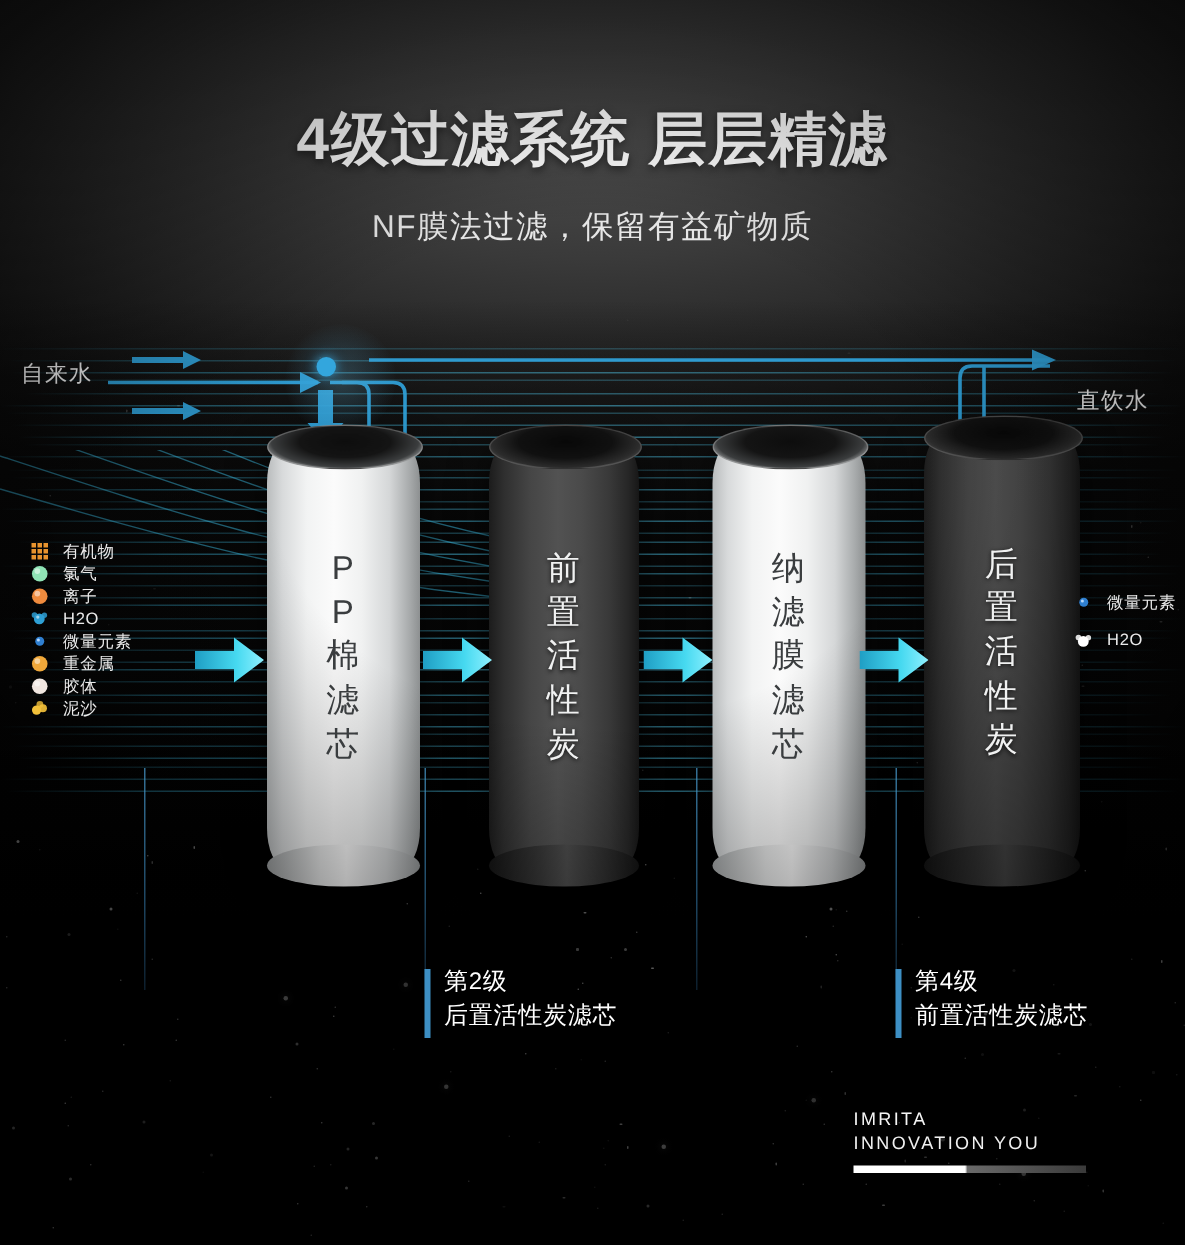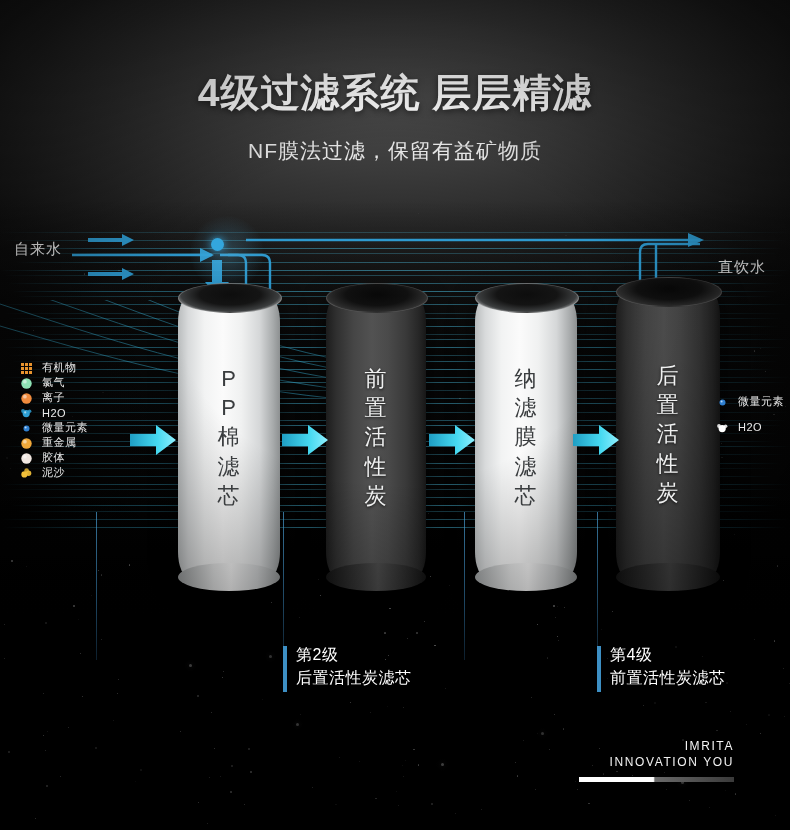--- a/index.html
+++ b/index.html
@@ -256,22 +256,22 @@
     color: #ffffff;
     font-size: 16px;
     line-height: 24px;
     letter-spacing: 0.5px;
     white-space: nowrap;
   }
 
   
   .brand {
     position: absolute;
-    right: 56px; bottom: 48px;
-    text-align: right;
+    right: 66px; bottom: 48px;
+    text-align: left;
     z-index: 7;
   }
   .brand-name {
     color: #f5f5f5;
     font-size: 12px;
     letter-spacing: 1.6px;
     line-height: 16px;
   }
   .brand-tag {
     color: #f0f0f0;

